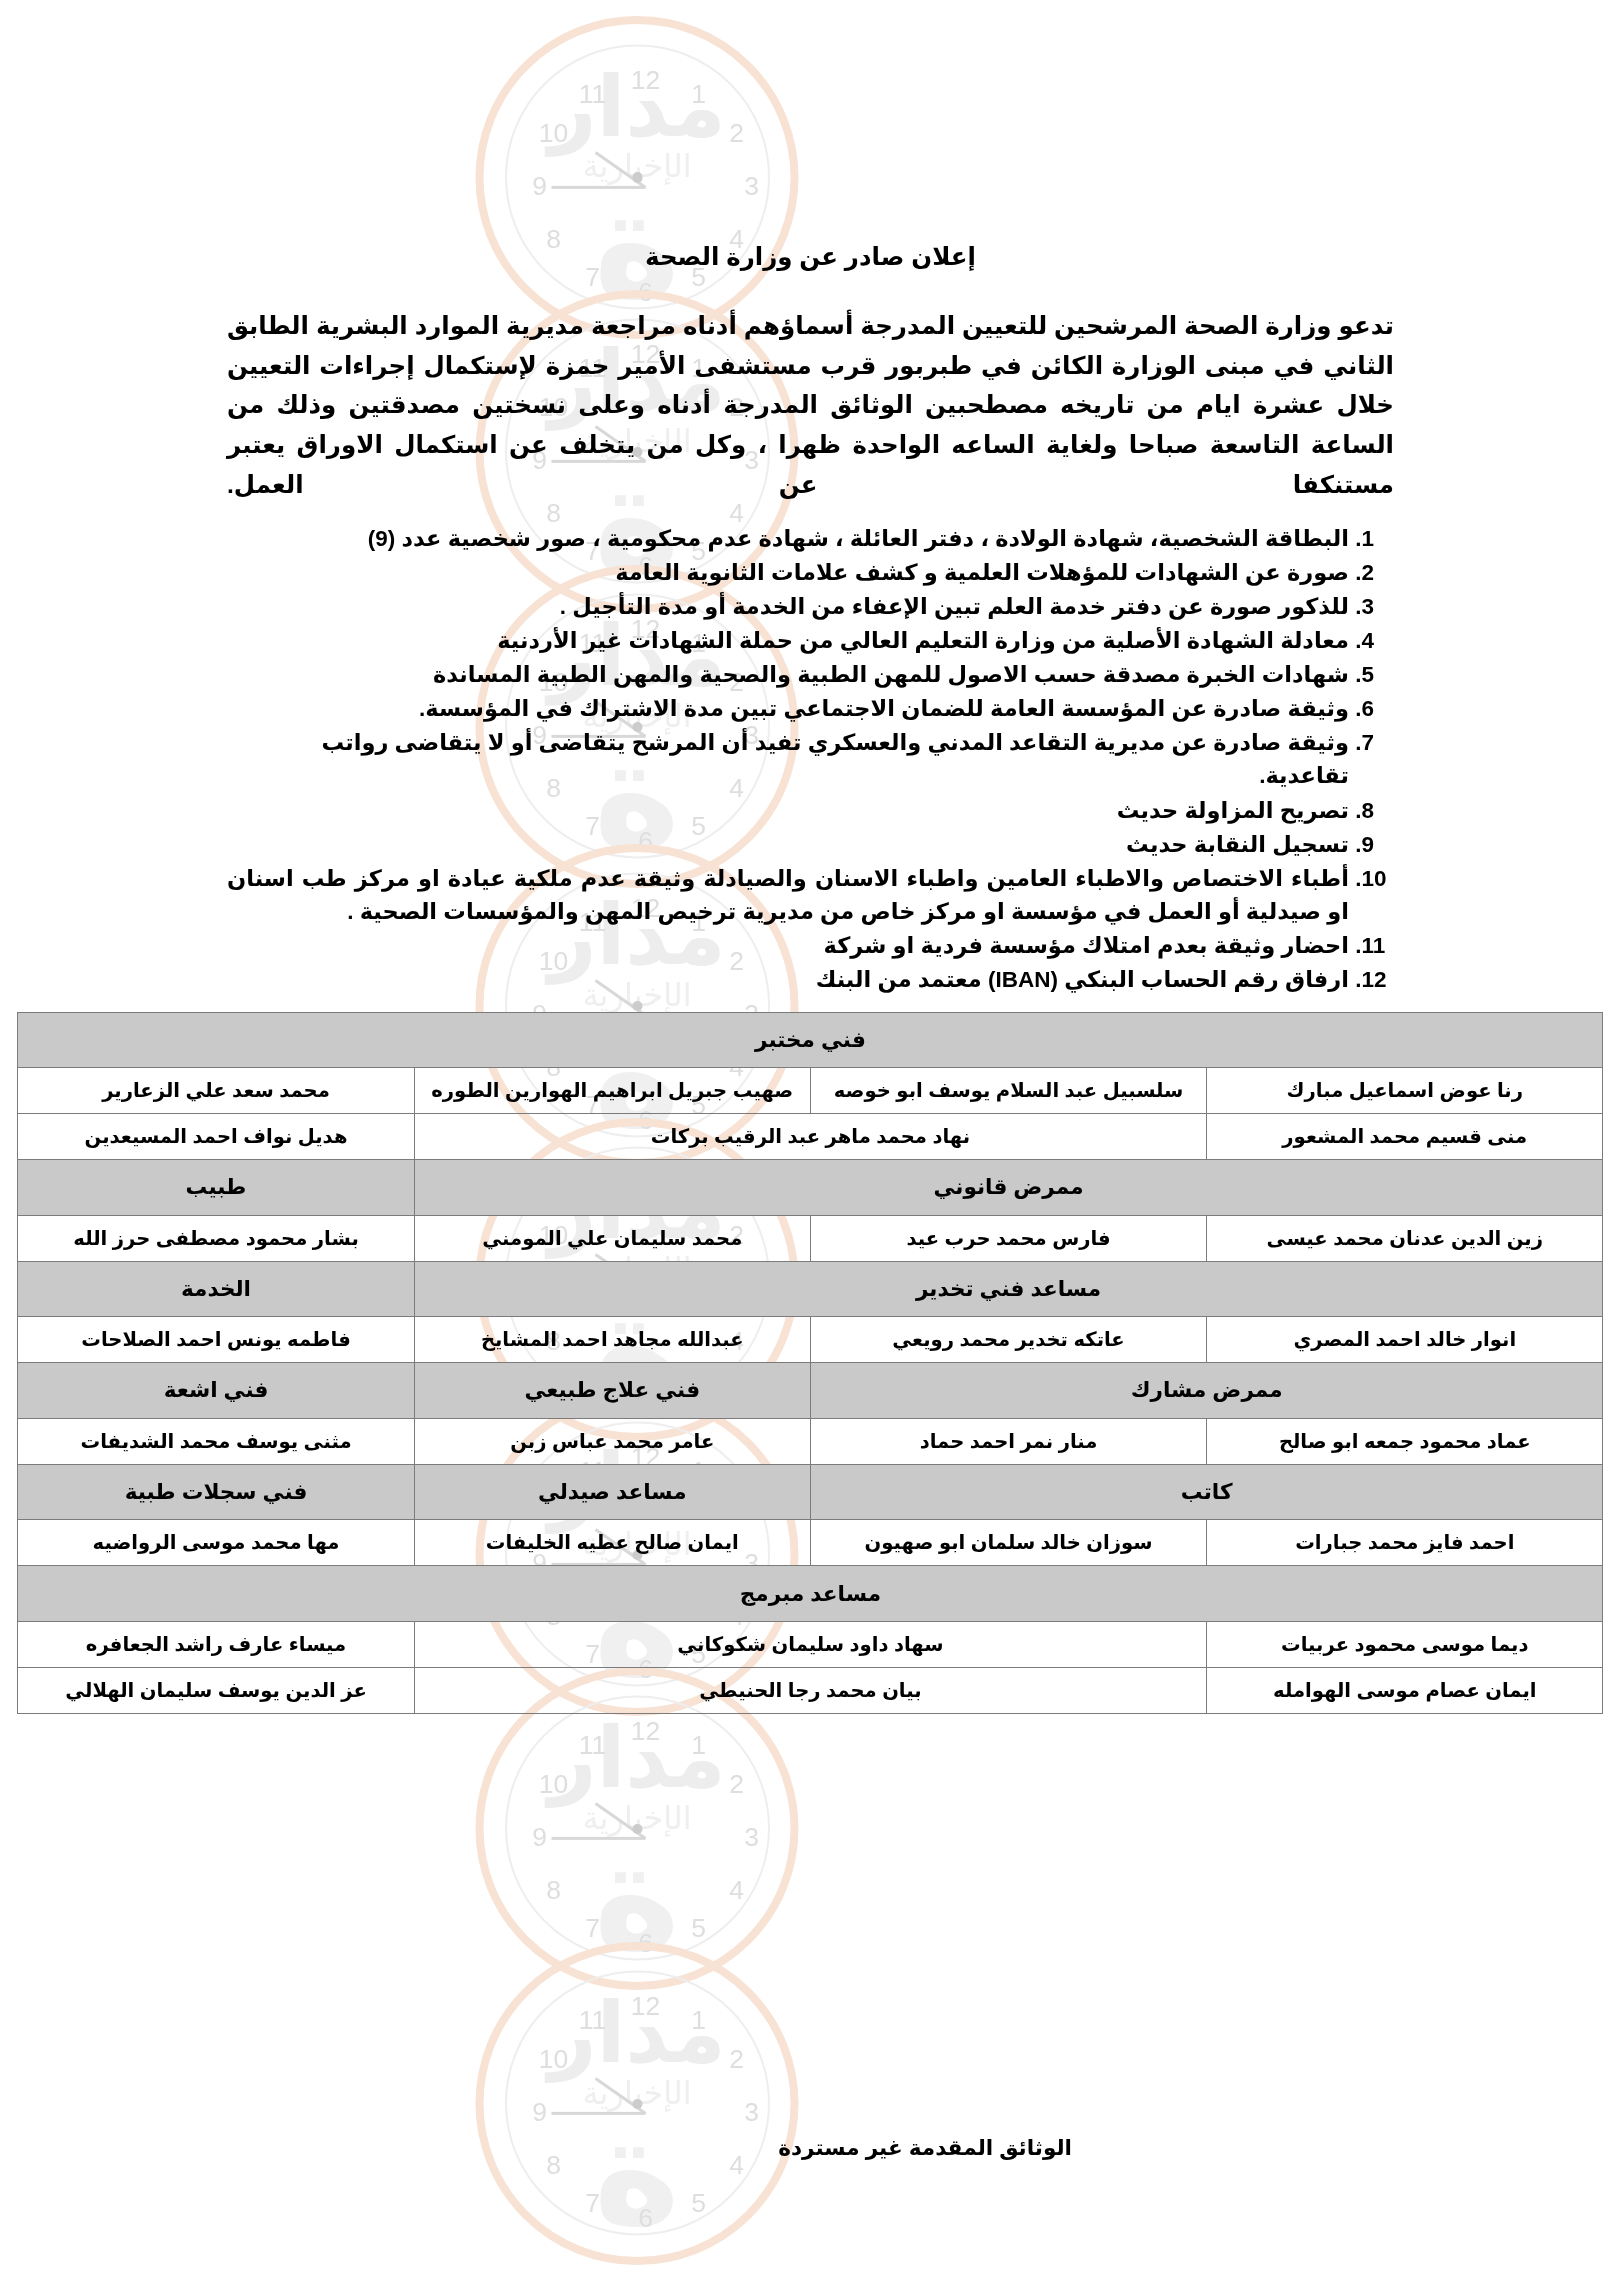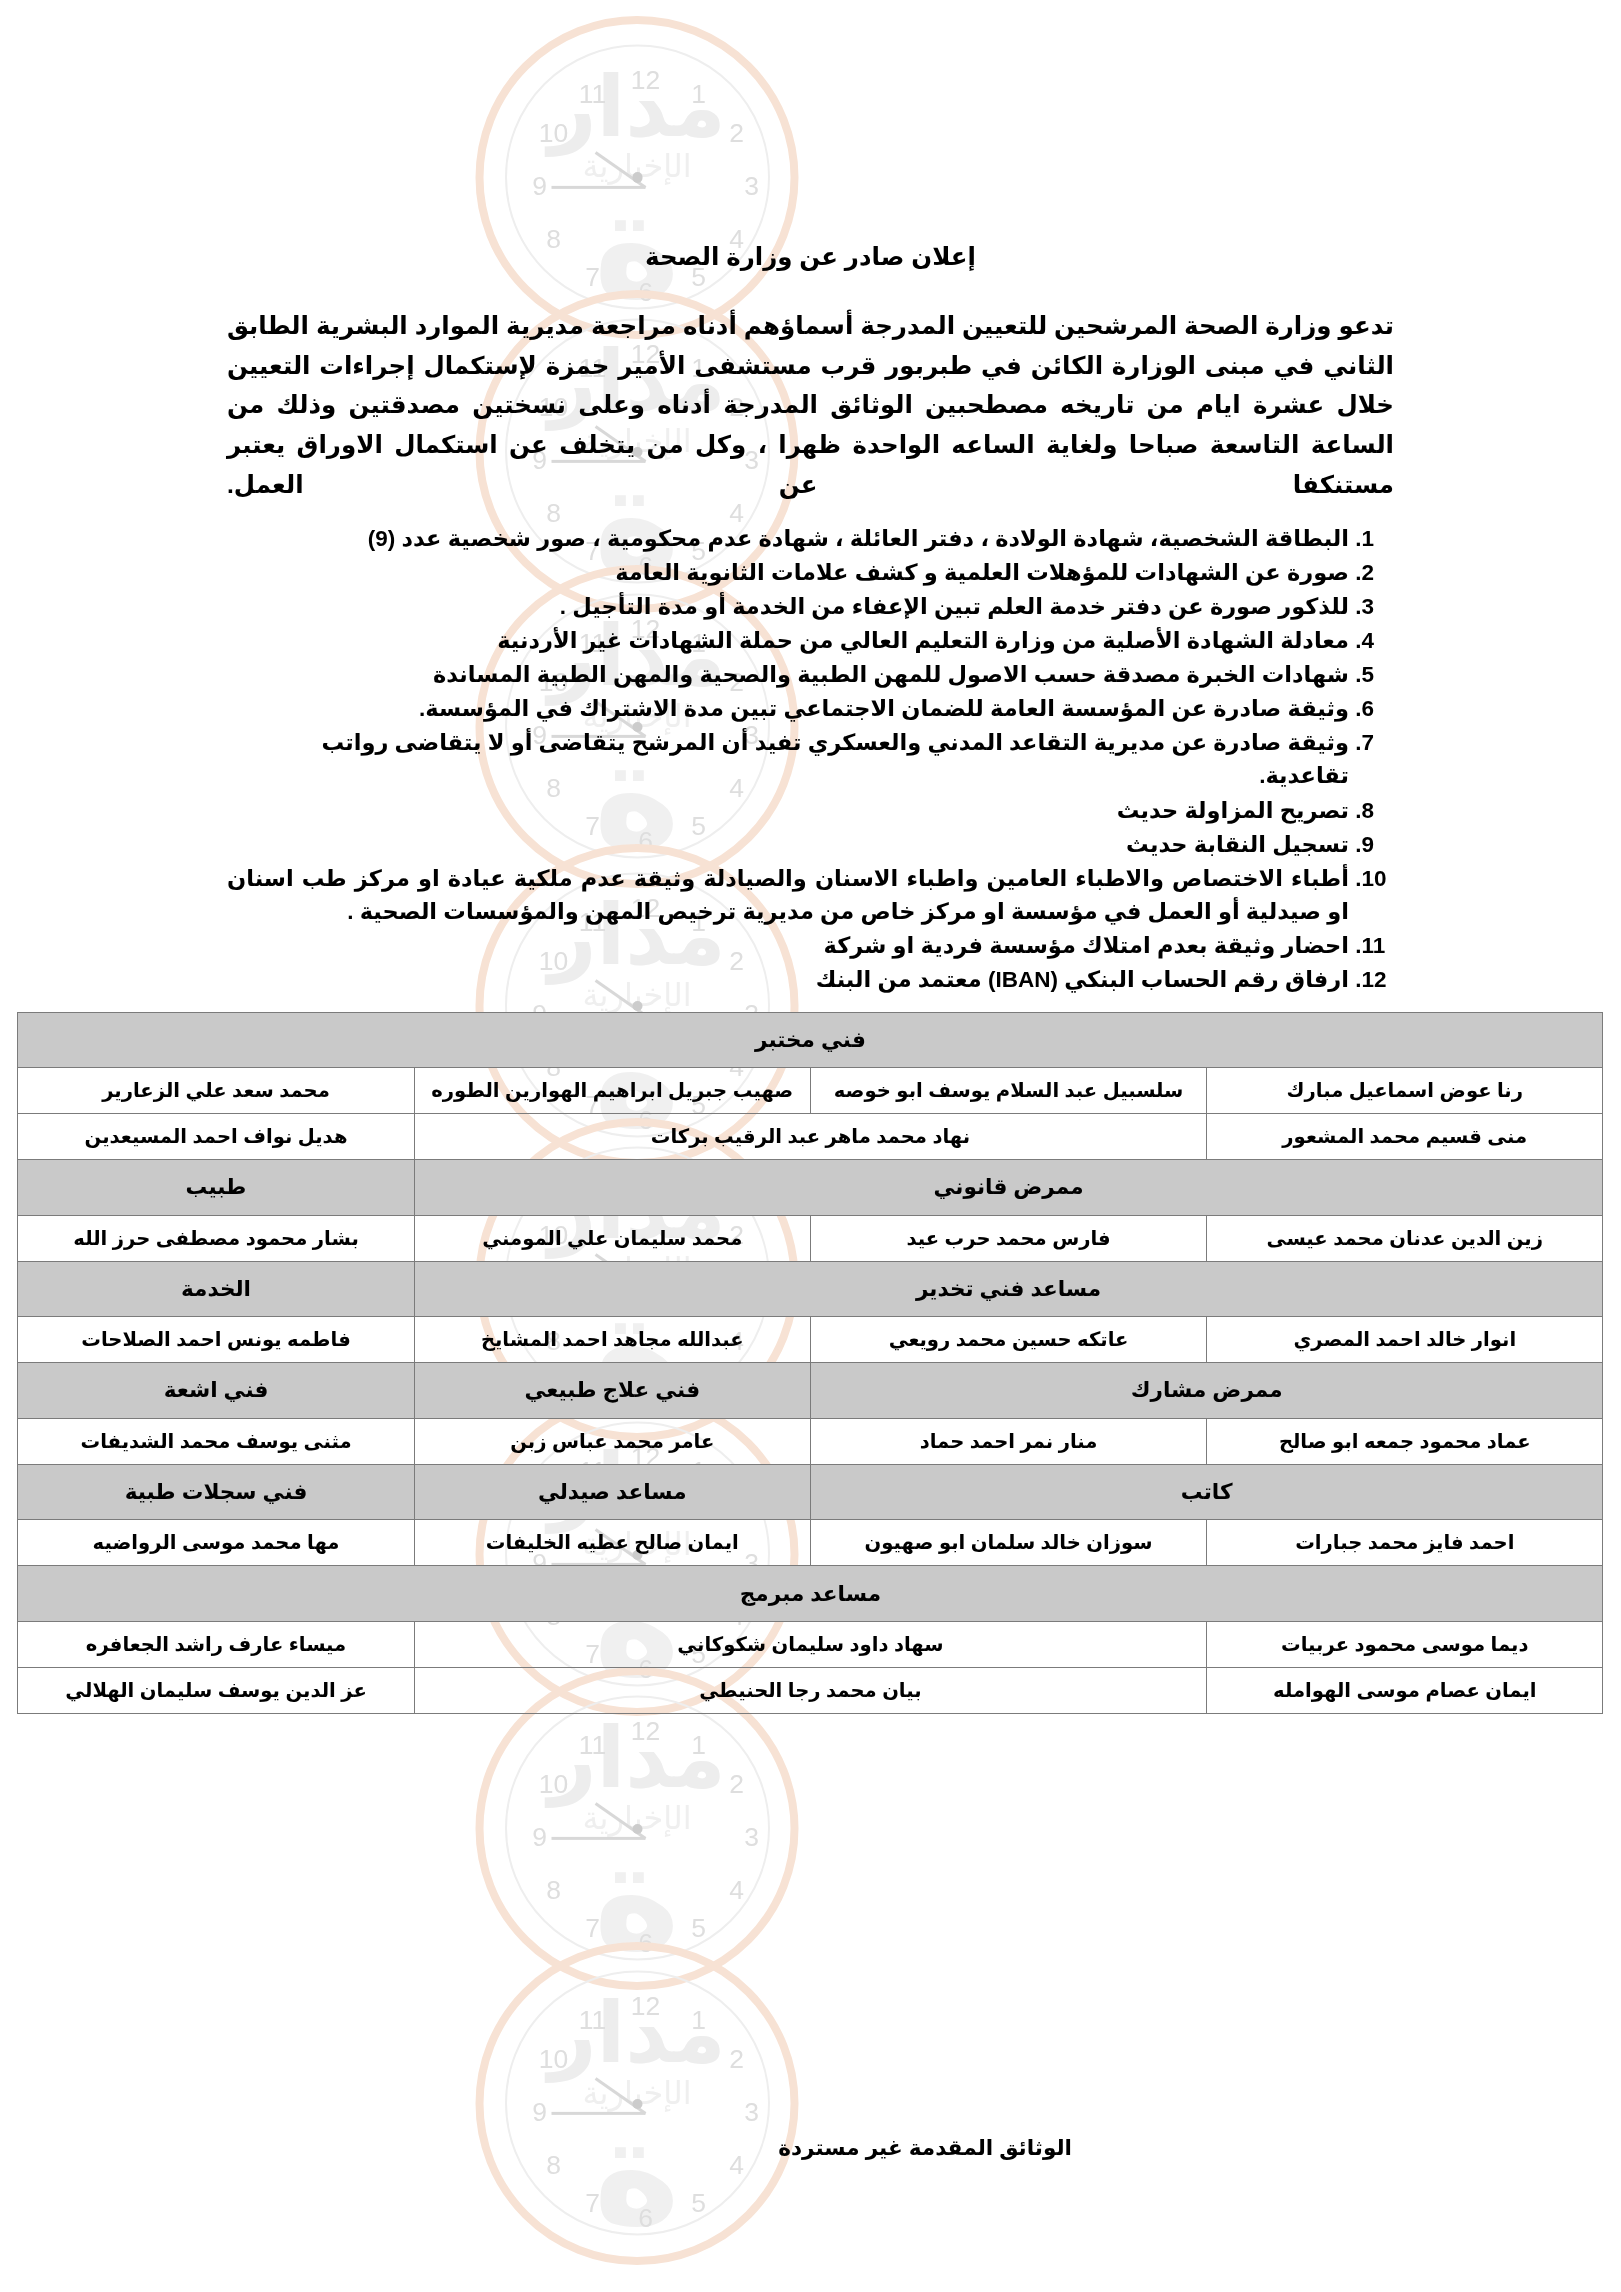--- a/index.html
+++ b/index.html
@@ -453,21 +453,21 @@
           <td>فارس محمد حرب عيد</td>
           <td>محمد سليمان علي المومني</td>
           <td>بشار محمود مصطفى حرز الله</td>
         </tr>
         <tr class="grp">
           <td colspan="3">مساعد فني تخدير</td>
           <td>الخدمة</td>
         </tr>
         <tr class="dat">
           <td>انوار خالد احمد المصري</td>
-          <td>عاتكه حسين محمد رويعي</td>
+          <td>عاتكه تخدير محمد رويعي</td>
           <td>عبدالله مجاهد احمد المشايخ</td>
           <td>فاطمه يونس احمد الصلاحات</td>
         </tr>
         <tr class="grp">
           <td colspan="2">ممرض مشارك</td>
           <td>فني علاج طبيعي</td>
           <td>فني اشعة</td>
         </tr>
         <tr class="dat">
           <td>عماد محمود جمعه ابو صالح</td>

